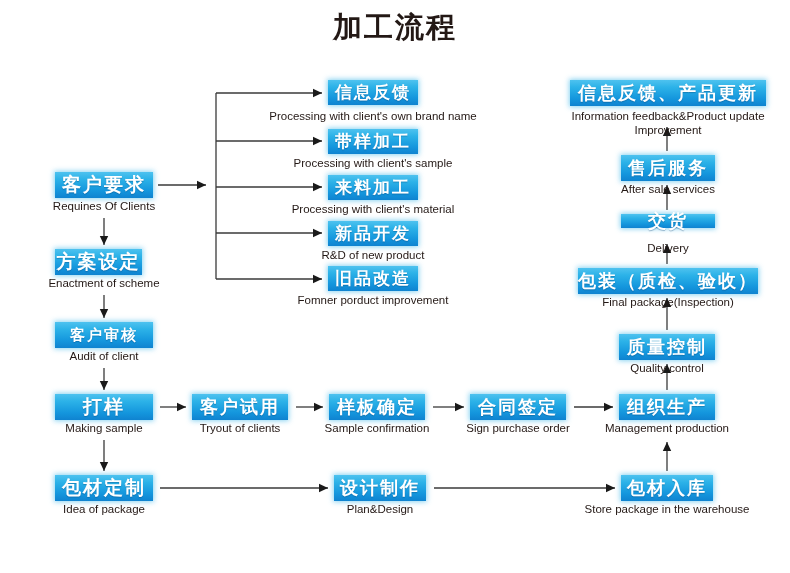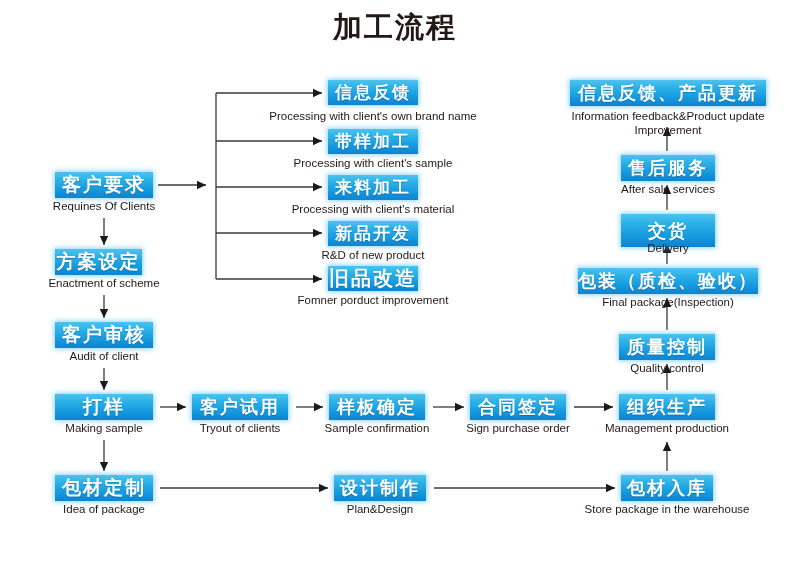--- a/index.html
+++ b/index.html
@@ -177,21 +177,21 @@
   <div id="nodes-layer">
       <div class="node" style="left: 55px; top: 172px; width: 98px; height: 26px;">
         <div class="box" style="width: 98px; height: 26px; font-size: 19px;">客户要求</div>
       </div>
       <div class="caption" style="left: 24px; top: 200px; width: 160px;">Requines Of Clients</div>
       <div class="node" style="left: 55px; top: 249px; width: 98px; height: 26px;">
         <div class="box" style="width: 87px; height: 26px; font-size: 19px;">方案设定</div>
       </div>
       <div class="caption" style="left: 24px; top: 277px; width: 160px;">Enactment of scheme</div>
       <div class="node" style="left: 55px; top: 322px; width: 98px; height: 26px;">
-        <div class="box" style="width: 98px; height: 26px; font-size: 19px;">客户审核</div>
+        <div class="box" style="width: 98px; height: 26px; font-size: 15px;">客户审核</div>
       </div>
       <div class="caption" style="left: 24px; top: 350px; width: 160px;">Audit of client</div>
       <div class="node" style="left: 55px; top: 394px; width: 98px; height: 26px;">
         <div class="box" style="width: 98px; height: 26px; font-size: 19px;">打样</div>
       </div>
       <div class="caption" style="left: 24px; top: 422px; width: 160px;">Making sample</div>
       <div class="node" style="left: 55px; top: 475px; width: 98px; height: 26px;">
         <div class="box" style="width: 98px; height: 26px; font-size: 19px;">包材定制</div>
       </div>
       <div class="caption" style="left: 24px; top: 503px; width: 160px;">Idea of package</div>
@@ -205,21 +205,21 @@
       <div class="caption" style="left: 223px; top: 157px; width: 300px;">Processing with client's sample</div>
       <div class="node" style="left: 328px; top: 175px; width: 90px; height: 25px;">
         <div class="box" style="width: 90px; height: 25px; font-size: 17px;">来料加工</div>
       </div>
       <div class="caption" style="left: 223px; top: 203px; width: 300px;">Processing with client's material</div>
       <div class="node" style="left: 328px; top: 221px; width: 90px; height: 25px;">
         <div class="box" style="width: 90px; height: 25px; font-size: 17px;">新品开发</div>
       </div>
       <div class="caption" style="left: 223px; top: 249px; width: 300px;">R&amp;D of new product</div>
       <div class="node" style="left: 328px; top: 266px; width: 90px; height: 25px;">
-        <div class="box" style="width: 90px; height: 25px; font-size: 20px;">旧品改造</div>
+        <div class="box" style="width: 90px; height: 25px; font-size: 17px;">旧品改造</div>
       </div>
       <div class="caption" style="left: 223px; top: 294px; width: 300px;">Fomner porduct improvement</div>
       <div class="node" style="left: 192px; top: 394px; width: 96px; height: 26px;">
         <div class="box" style="width: 96px; height: 26px; font-size: 18px;">客户试用</div>
       </div>
       <div class="caption" style="left: 160px; top: 422px; width: 160px;">Tryout of clients</div>
       <div class="node" style="left: 329px; top: 394px; width: 96px; height: 26px;">
         <div class="box" style="width: 96px; height: 26px; font-size: 18px;">样板确定</div>
       </div>
       <div class="caption" style="left: 287px; top: 422px; width: 180px;">Sample confirmation</div>
@@ -241,21 +241,21 @@
       <div class="caption" style="left: 547px; top: 503px; width: 240px;">Store package in the warehouse</div>
       <div class="node" style="left: 619px; top: 334px; width: 96px; height: 26px;">
         <div class="box" style="width: 96px; height: 26px; font-size: 18px;">质量控制</div>
       </div>
       <div class="caption" style="left: 577px; top: 362px; width: 180px;">Quality control</div>
       <div class="node" style="left: 578px; top: 268px; width: 180px; height: 26px;">
         <div class="box" style="width: 180px; height: 26px; font-size: 18px;">包装（质检、验收）</div>
       </div>
       <div class="caption" style="left: 558px; top: 296px; width: 220px;">Final package(Inspection)</div>
       <div class="node" style="left: 621px; top: 214px; width: 94px; height: 26px;">
-        <div class="box" style="width: 94px; height: 33px; font-size: 18px;">交货</div>
+        <div class="box" style="width: 94px; height: 14px; font-size: 18px;">交货</div>
       </div>
       <div class="caption" style="left: 588px; top: 242px; width: 160px;">Delivery</div>
       <div class="node" style="left: 621px; top: 155px; width: 94px; height: 26px;">
         <div class="box" style="width: 94px; height: 26px; font-size: 18px;">售后服务</div>
       </div>
       <div class="caption" style="left: 578px; top: 183px; width: 180px;">After sale services</div>
       <div class="node" style="left: 570px; top: 80px; width: 196px; height: 26px;">
         <div class="box" style="width: 196px; height: 26px; font-size: 18px;">信息反馈、产品更新</div>
       </div>
       <div class="caption" style="left: 543px; top: 110px; width: 250px;">Information feedback&amp;Product update

